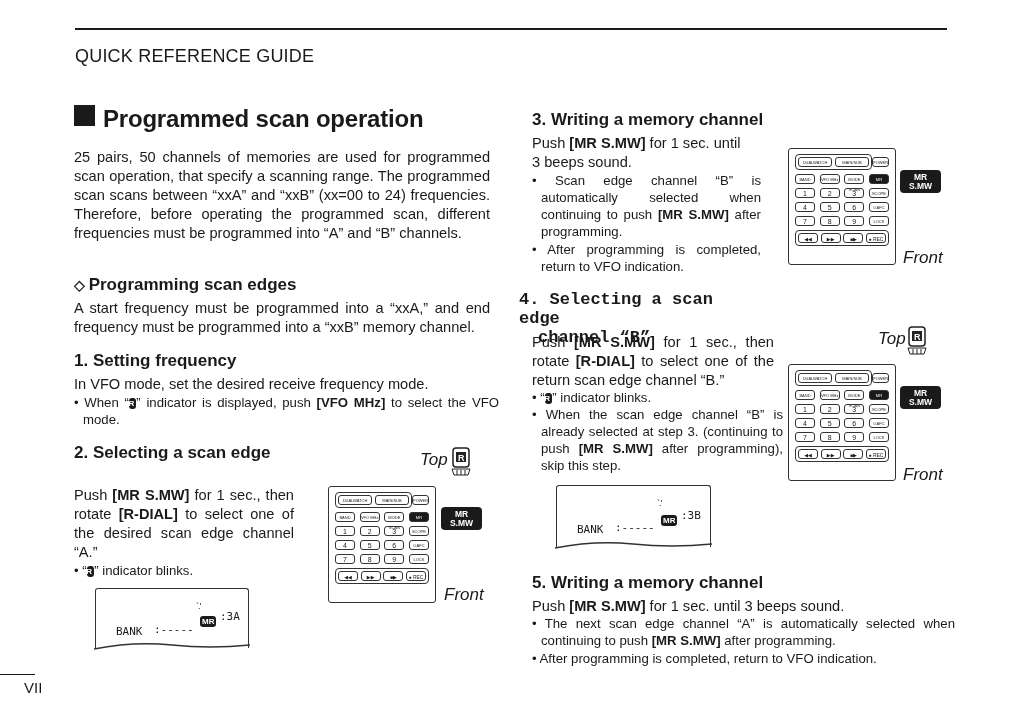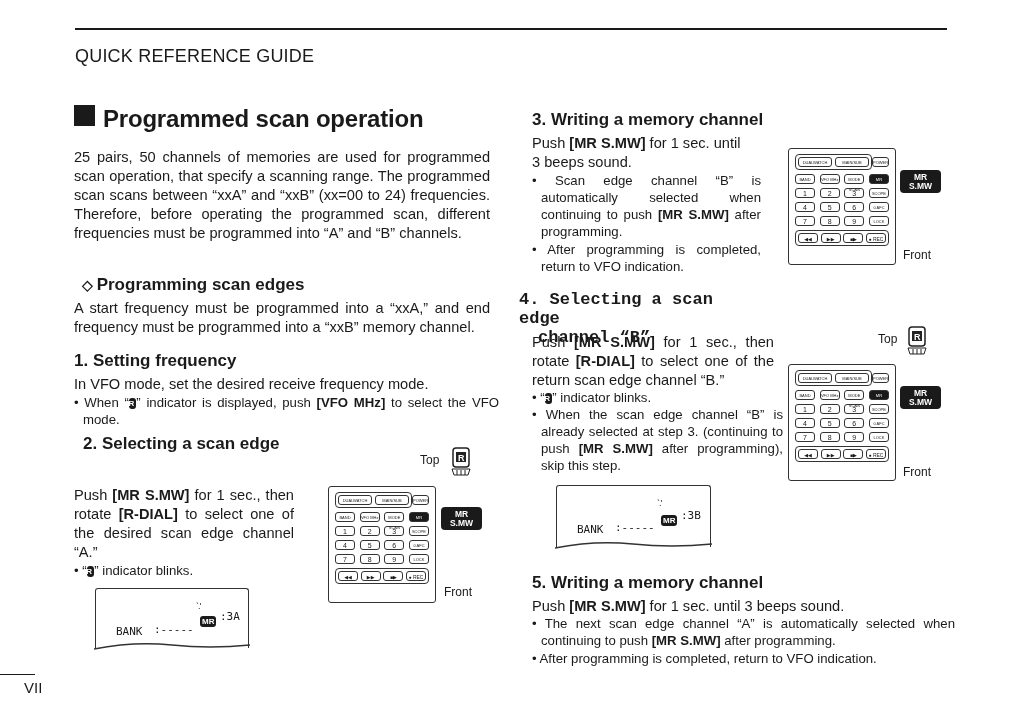--- a/index.html
+++ b/index.html
@@ -21,46 +21,46 @@
   .keypad { width:108px; border:1.5px solid #333; border-radius:3px; background:#fff; box-sizing:border-box; padding:5px 6px; }
   .krow { display:flex; justify-content:space-between; margin-bottom:4px; }
   .key { border:1px solid #333; border-radius:3px; height:10px; font-size:6px; line-height:10px; text-align:center; box-sizing:border-box; }
   .key.num { width:20px; font-size:7px; }
   .key.small { width:20px; font-size:4px; }
   .key.dark { background:#1a1a1a; color:#fff; }
   .key.wide { width:34px; font-size:4px; }
   .toprow-group { border:1px solid #333; border-radius:4px; padding:2px; display:flex; gap:3px; }
   .lastrow { border:1px solid #333; border-radius:4px; padding:2px; display:flex; justify-content:space-between; }
   .mr-btn { width:41px; height:23px; background:#1a1a1a; color:#fff; border-radius:4px; font-size:8.5px; font-weight:bold; text-align:center; line-height:9px; padding-top:3px; box-sizing:border-box; }
-  .label-sm { font-size:12px; }
+  .label-sm { font-size:17px;font-style:italic; }
   .knob { width:20px; height:28px; }
   
   .lcd { border:1.5px solid #333; border-bottom:none; border-radius:3px 3px 0 0; background:#fff; box-sizing:border-box; }
   .lcd-text { font-family:"DejaVu Sans Mono", monospace; font-size:11px; }
   .bottom-rule { left:0; top:674px; width:35px; height:1px; background:#1a1a1a; }
   .pageno { left:24px; top:679px; font-size:15px; }
 </style>
 </head>
 <body>
 
 <div class="abs top-rule"></div>
 <div class="abs header">QUICK REFERENCE GUIDE</div>
 
 <div class="abs h1"><span class="sq"></span><span>Programmed scan operation</span></div>
 
 <div class="abs para" style="left:74px;top:148px;width:416px;">25 pairs, 50 channels of memories are used for programmed scan operation, that specify a scanning range. The programmed scan scans between “xxA” and “xxB” (xx=00 to 24) frequencies. Therefore, before operating the programmed scan, different frequencies must be programmed into “A” and “B” channels.</div>
 
-<div class="abs h2" style="left:74px;top:275px;margin-left:8px;"><span style="font-size:14px;">◇ </span><span>Programming scan edges</span></div>
+<div class="abs h2" style="left:74px;top:275px;"><span style="font-size:14px;">◇ </span><span>Programming scan edges</span></div>
 <div class="abs para" style="left:74px;top:299px;width:416px;">A start frequency must be programmed into a “xxA,” and end frequency must be programmed into a “xxB” memory channel.</div>
 
 <div class="abs h3" style="left:74px;top:351px;">1. Setting frequency</div>
 <div class="abs para" style="left:74px;top:375px;width:416px;">In VFO mode, set the desired receive frequency mode.</div>
 <div class="abs bullet" style="left:74px;top:394px;width:416px;"><span>• When “</span><span class="mr-ind">MR</span><span>” indicator is displayed, push </span><b>[VFO MHz]</b><span> to select the VFO mode.</span></div>
 
-<div class="abs h3" style="left:74px;top:434px;width:240px;margin-left:9px;"><span>2. Selecting a scan edge</span></div>
+<div class="abs h3" style="left:74px;top:443px;width:240px;"><span>2. Selecting a scan edge</span></div>
 <div class="abs para" style="left:74px;top:486px;width:220px;"><span>Push </span><b>[MR S.MW]</b><span> for 1 sec., then rotate </span><b>[R-DIAL]</b><span> to select one of the desired scan edge channel “A.”</span></div>
 <div class="abs bullet" style="left:74px;top:562px;width:220px;"><span>• “</span><span class="mr-ind">MR</span><span>” indicator blinks.</span></div>
 
 <div class="abs lcd" style="left:95px;top:588px;width:154px;height:60px;">
   <div class="abs" style="left:100px;top:12px;font-size:9px;letter-spacing:-1px;">`.'</div>
   <div class="abs lcd-text" style="left:20px;top:36px;">BANK</div>
   <div class="abs lcd-text" style="left:58px;top:34px;">:-----</div>
   <div class="abs" style="left:104px;top:22px;"><span class="mr-ind">MR</span></div>
   <div class="abs lcd-text" style="left:124px;top:21px;">:3A</div>
   <svg class="abs" style="left:-2px;top:52px;" width="156" height="10">

